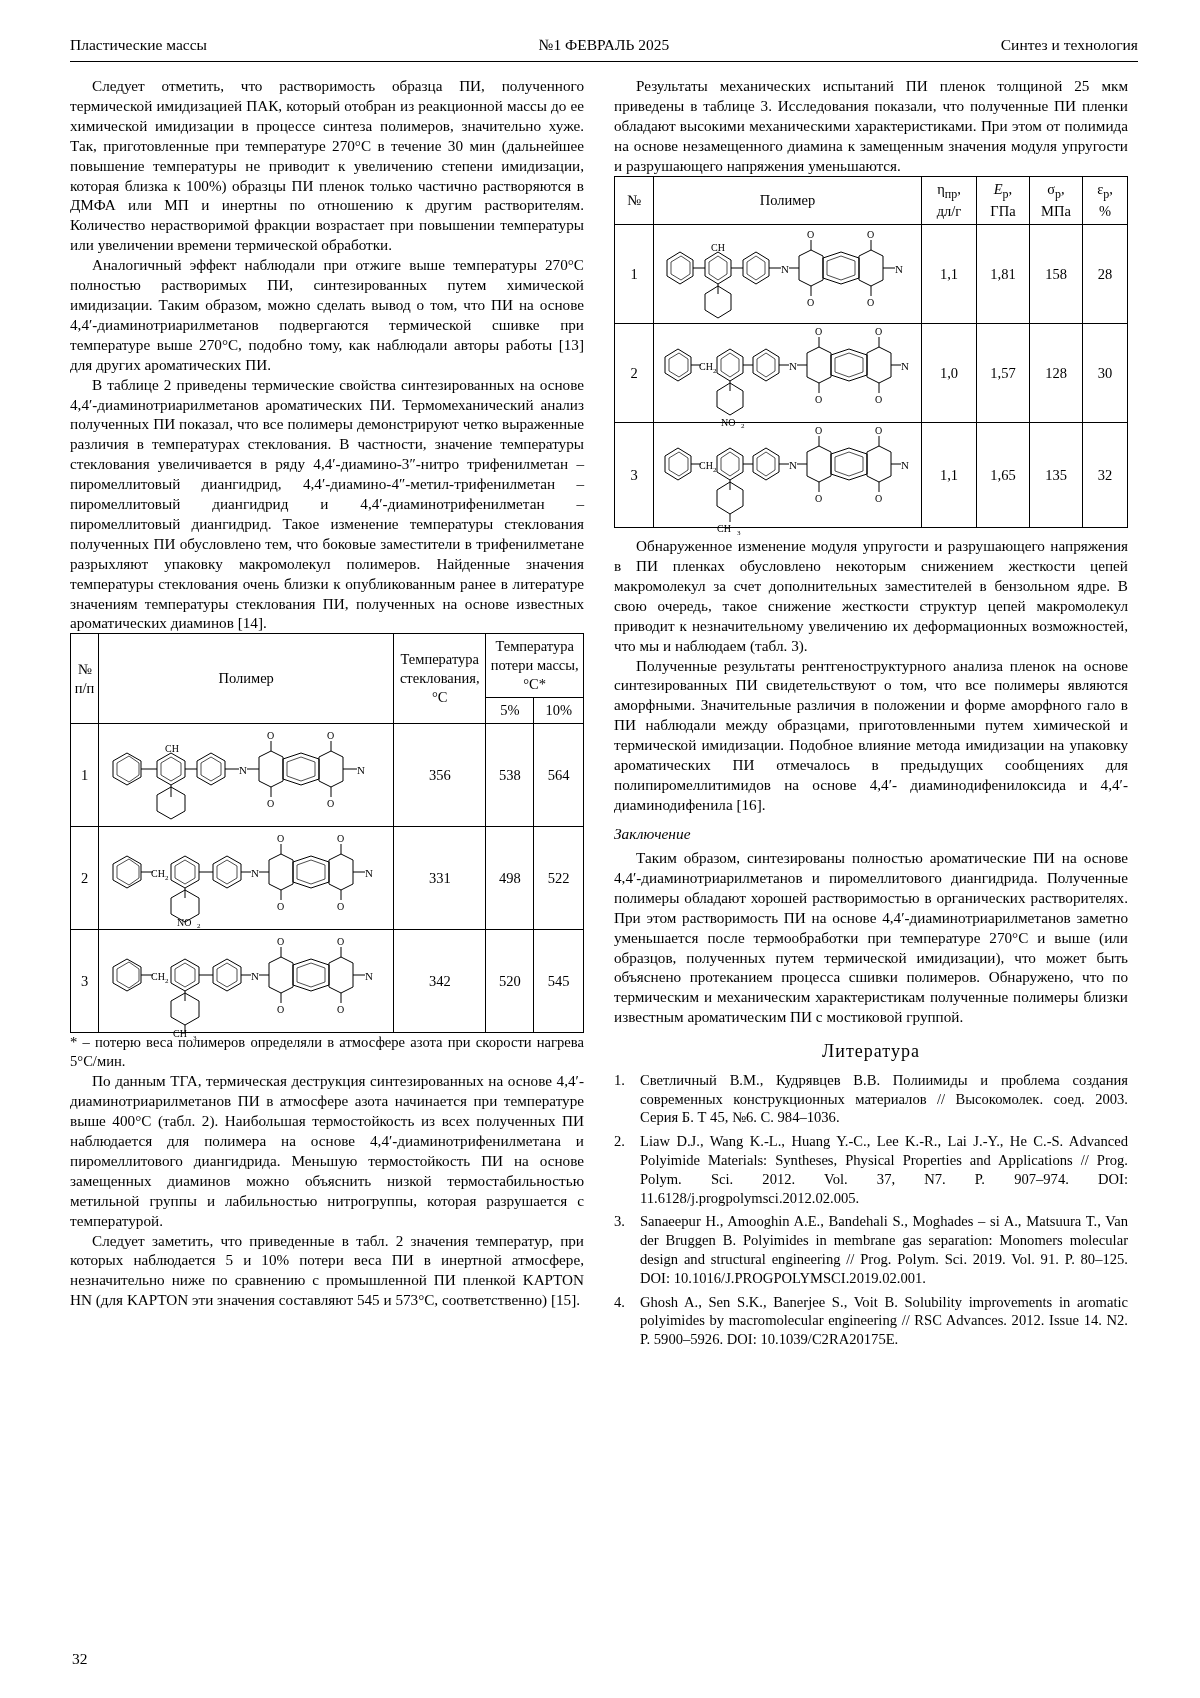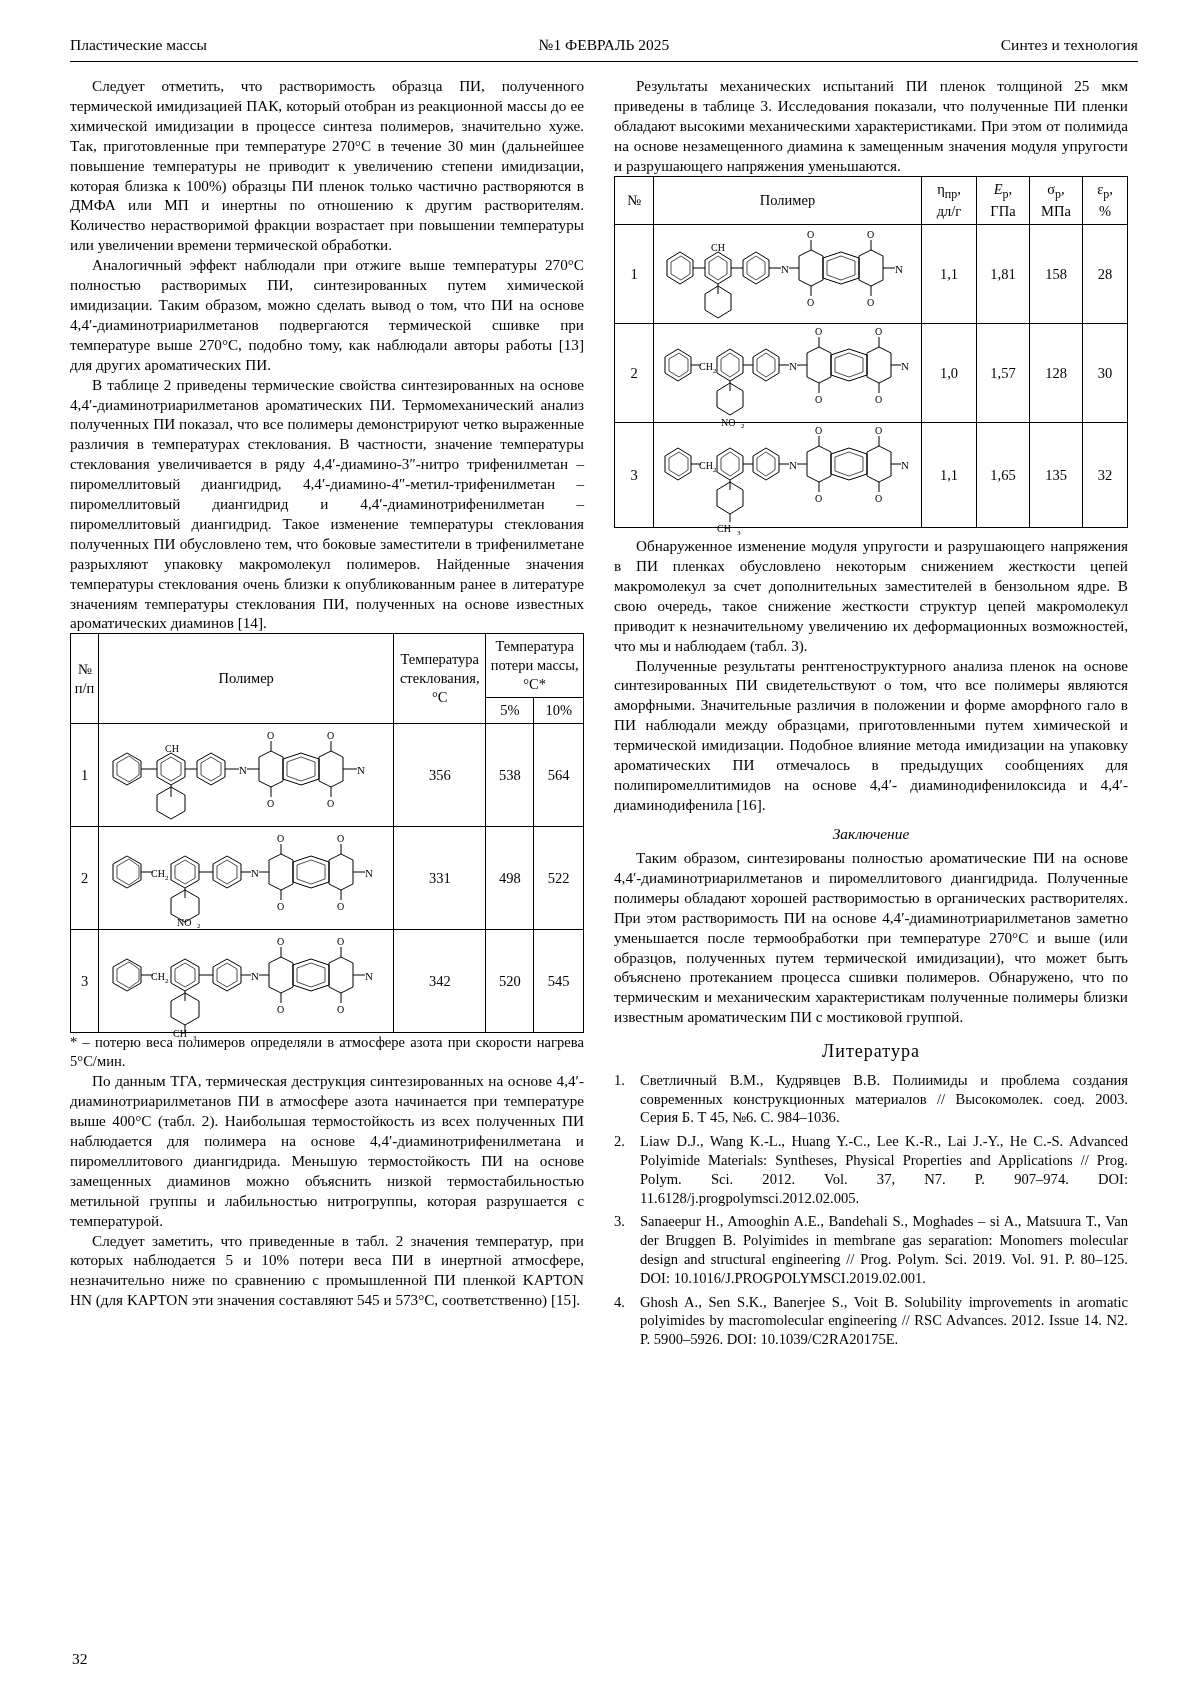--- a/index.html
+++ b/index.html
@@ -85,21 +85,20 @@
     display: block;
     margin: 0 auto;
   }
   .footnote {
     font-size: 14.6px;
     line-height: 1.3;
     text-align: justify;
   }
   
   .section-ital {
-    text-align: center;
     font-style: italic;
     font-size: 15.4px;
     margin: 9px 0 4px 0;
   }
   .lit-head {
     text-align: center;
     font-size: 18px;
     letter-spacing: 1px;
     margin: 13px 0 7px 0;
   }

